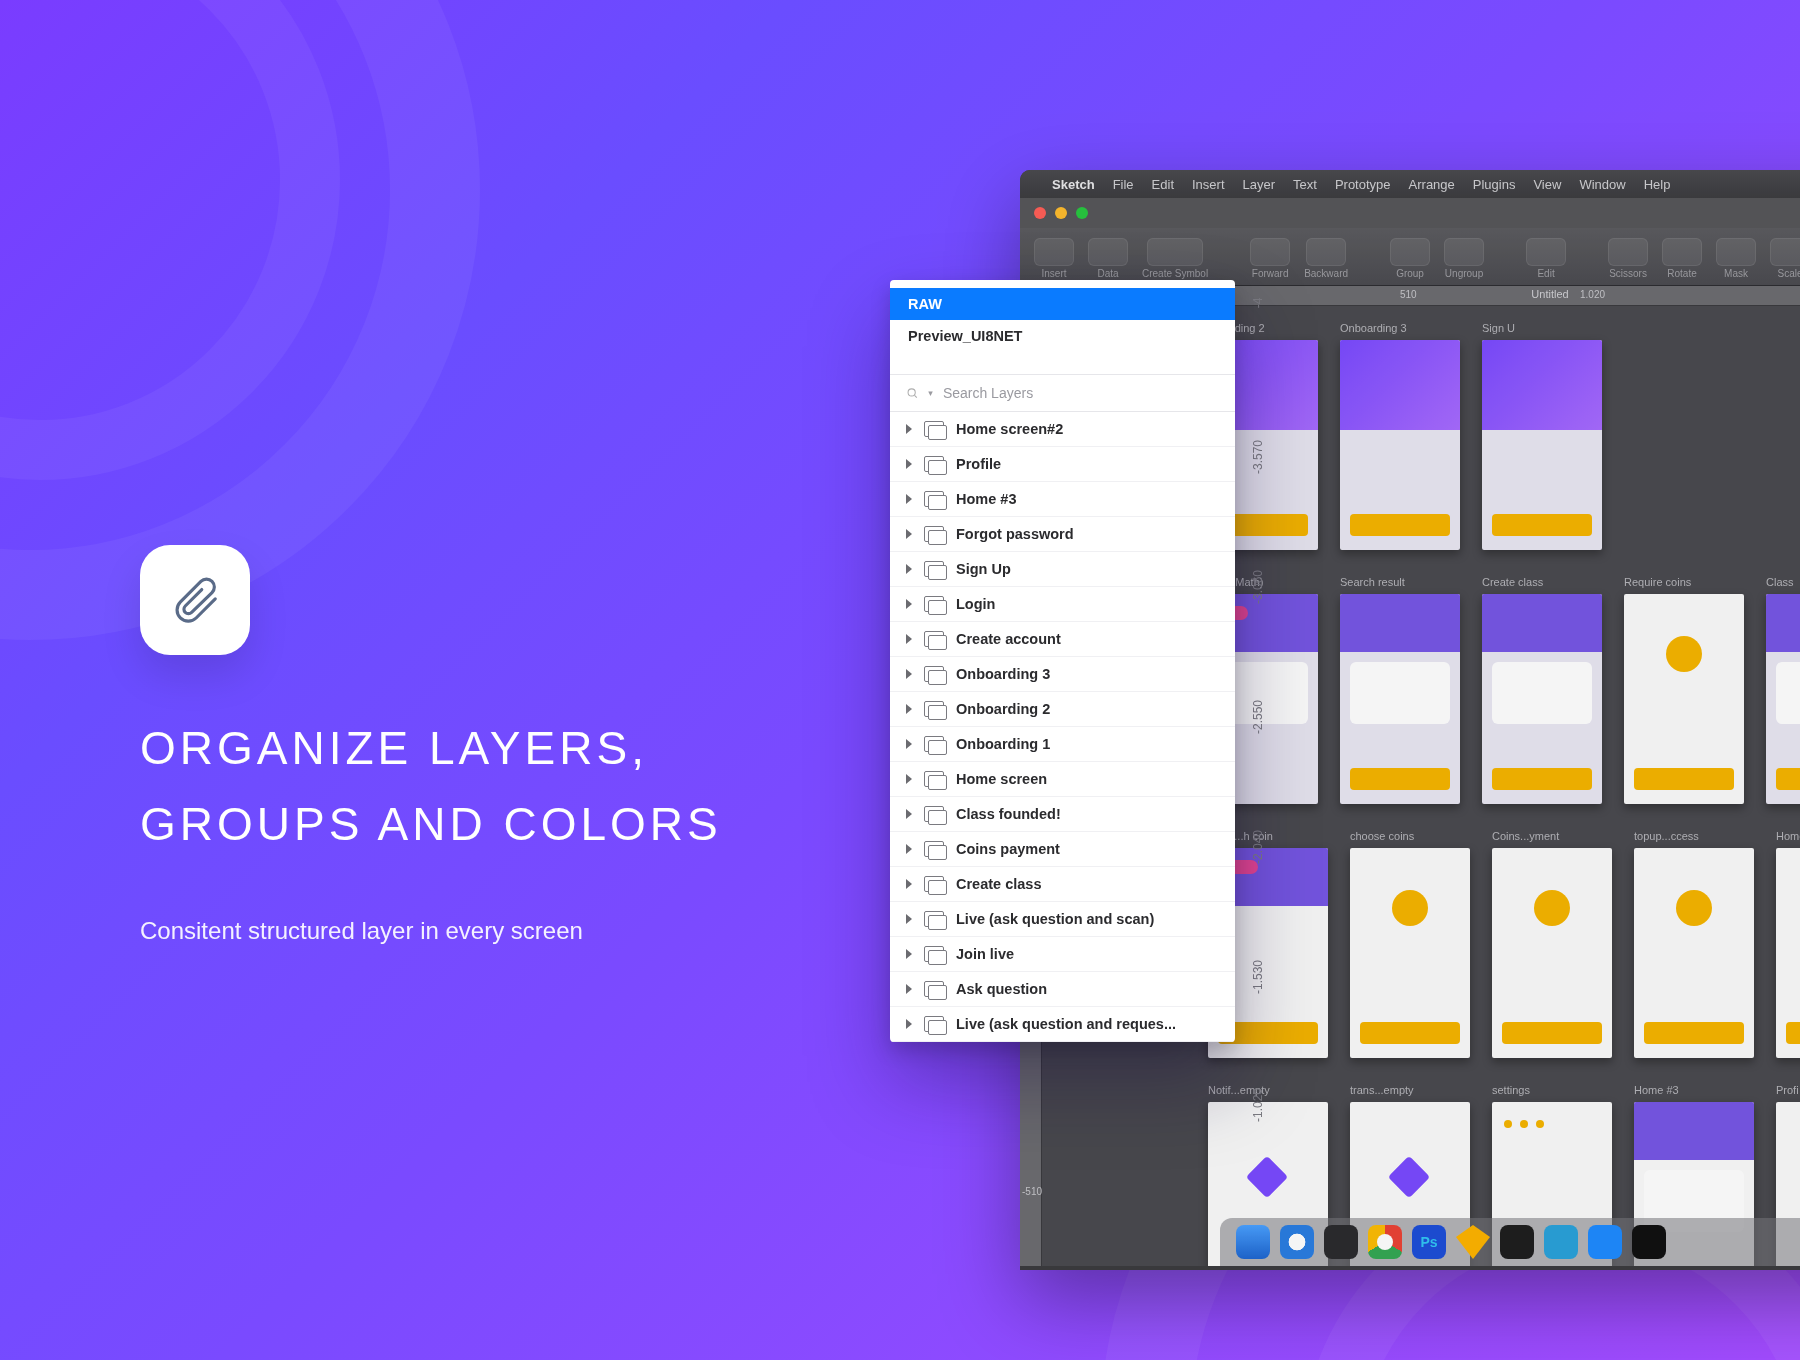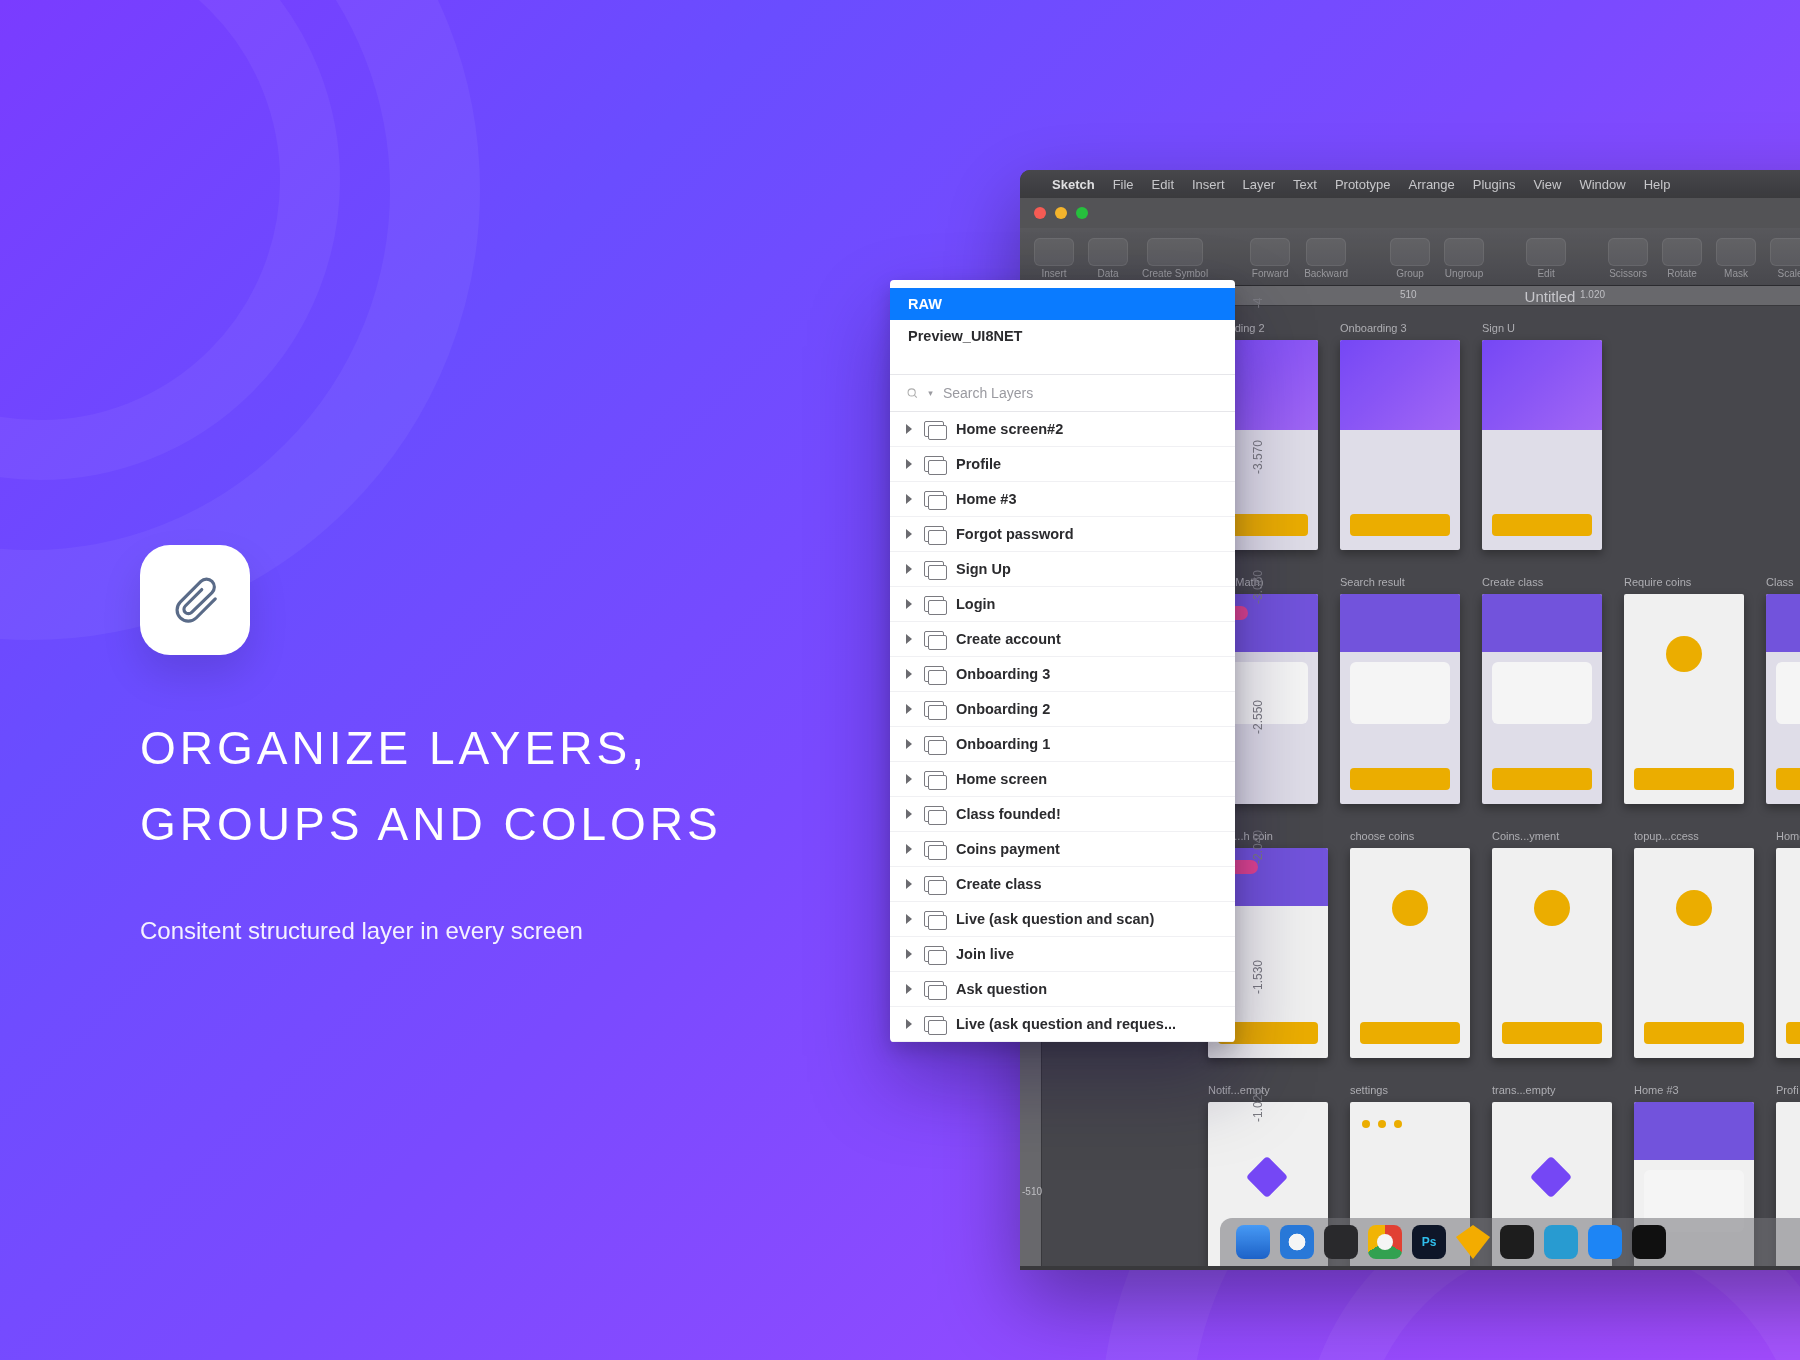--- a/index.html
+++ b/index.html
@@ -78,21 +78,21 @@
   }
   .tool.wide .btn { width: 56px; }
   .tool-sep { width: 14px; }
   .tool .lbl { font-size: 10px; }
   .ruler-h {
     height: 20px; background: #6c6c71; border-bottom:1px solid #3a3a3e;
     position: relative; color:#c6c6ca; font-size:10px;
   }
   .ruler-h .center-label {
     position:absolute; left:50%; transform:translateX(-50%); top:2px;
-    color:#cfcfd3; font-size:15px;
+    color:#cfcfd3; font-size:11px;
   }
   .ruler-h .tick { position:absolute; top:3px; font-size:10px;}
   .canvas {
     position: relative; height: 960px; background: #4a4a4f;
     overflow: hidden;
   }
   .ruler-v {
     position:absolute; left:0; top:0; width:22px; height:100%;
     background:#6c6c71; border-right:1px solid #3a3a3e;
   }
@@ -127,21 +127,21 @@
     background: rgba(120,120,126,0.55);
     border-top-left-radius: 12px;
     display:flex; align-items:center; gap:10px; padding:0 16px;
   }
   .dock .app { width:34px; height:34px; border-radius:8px; }
   .dock .finder { background: linear-gradient(#4aa0ff,#1e66d0);}
   .dock .safari { background: radial-gradient(circle at 50% 50%, #fff 34%, #2a7de1 36%);}
   .dock .compass { background:#2b2b2e;}
   .dock .chrome { background: conic-gradient(#ea4335 0 120deg,#34a853 120deg 240deg,#fbbc05 240deg 360deg); position:relative;}
   .dock .chrome::after{content:"";position:absolute;inset:9px;border-radius:50%;background:#fff;}
-  .dock .ps { background:#0f172a; color:#31c5f4; display:flex;align-items:center;justify-content:center;font-weight:700;font-size:12px;}
+  .dock .ps { background:#1d4ed8; color:#31c5f4; display:flex;align-items:center;justify-content:center;font-weight:700;font-size:14px;}
   .dock .sketch { background:#fdb300; clip-path: polygon(50% 0,100% 35%,50% 100%,0 35%);}
   .dock .figma { background:#1e1e1e;}
   .dock .tg { background:#2aa1da;}
   .dock .appstore { background:#1e8bff;}
   .dock .term { background:#111;}
 
   
   .layers-panel {
     position: absolute;
     left: 890px; top: 280px;
@@ -433,29 +433,29 @@
           </div>
           <div class="ab-row">
             <div style="width: 130px;"></div>
             <div class="ab">
               <div class="ab-title">Notif...empty</div>
               <div class="ab-body white">
                 <div class="tri"></div>
               </div>
             </div>
             <div class="ab">
+              <div class="ab-title">trans...empty</div>
+              <div class="ab-body white">
+                <div class="tri"></div>
+              </div>
+            </div>
+            <div class="ab">
               <div class="ab-title">settings</div>
               <div class="ab-body white">
                 <div class="dots"></div>
-              </div>
-            </div>
-            <div class="ab">
-              <div class="ab-title">trans...empty</div>
-              <div class="ab-body white">
-                <div class="tri"></div>
               </div>
             </div>
             <div class="ab">
               <div class="ab-title">Home #3</div>
               <div class="ab-body white">
                 <div class="hero2"></div>
                 <div class="card"></div>
               </div>
             </div>
             <div class="ab">

